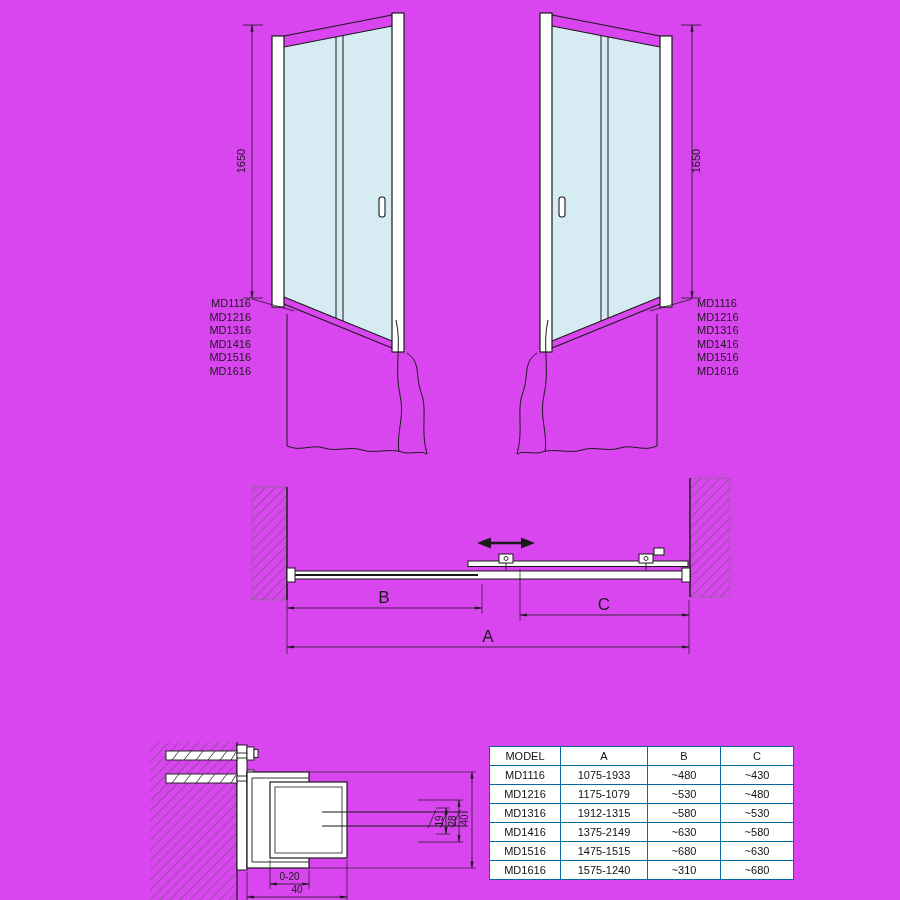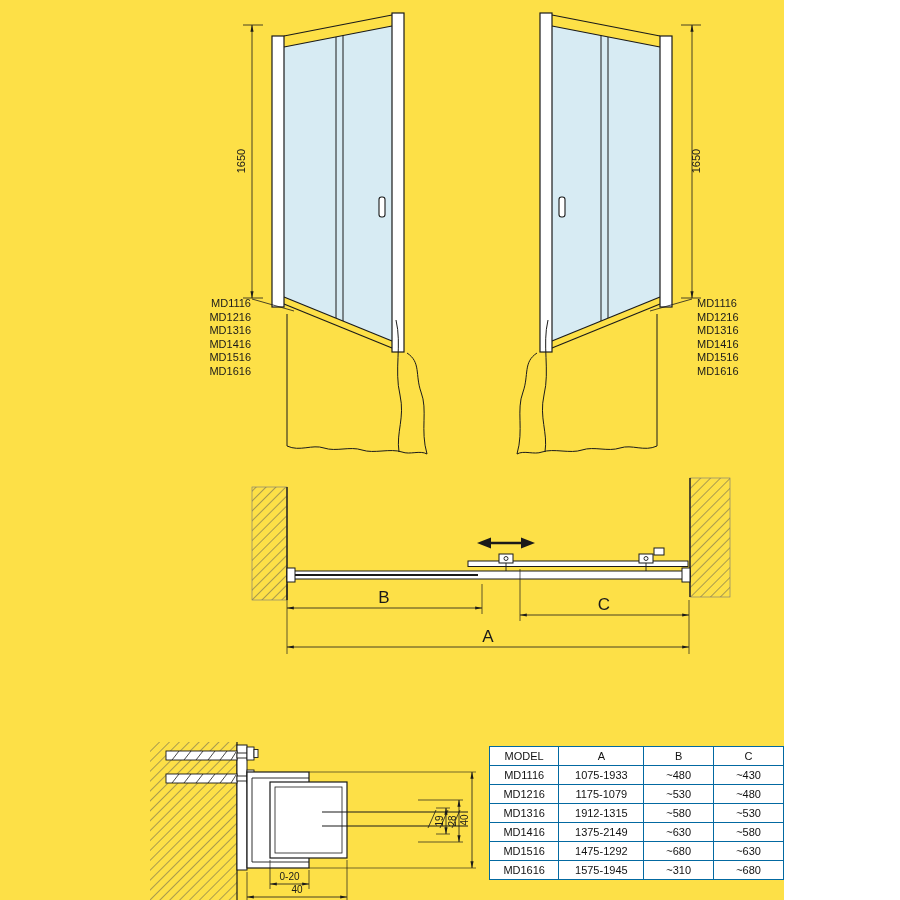--- a/index.html
+++ b/index.html
@@ -1,17 +1,17 @@
 <!DOCTYPE html>
 <html style="--glass: #d7ebf3; --line: #1a1a1a; --hatch: #555555;"><head>
 <meta charset="utf-8">
 <style>
   html,body{margin:0;padding:0;}
   body{width:900px;height:900px;background:#fff;font-family:"Liberation Sans",sans-serif;}
-  #canvas{position:relative;width:784px;height:900px;background:#fde047;overflow:hidden;}
+  #canvas{position:relative;width:900px;height:900px;background:#d946ef;overflow:hidden;}
   #drawing{position:absolute;left:0;top:0;}
   svg text{fill:var(--line,#1a1a1a);font-family:"Liberation Sans",sans-serif;}
   .dim{font-size:11px;}
   .dimS{font-size:10px;}
   .dimL{font-size:17px;}
   .lblM{font-size:11px;}
   .ln{stroke:var(--line,#1a1a1a);fill:none;}
   .fw{fill:#fff;stroke:var(--line,#1a1a1a);}
   .glass{fill:var(--glass,#d7ebf3);stroke:none;}
   .spec-table{position:absolute;left:489px;top:746px;border-collapse:collapse;font-size:11px;color:#111;table-layout:fixed;background:#fff;}
@@ -236,26 +236,26 @@
       <td>~530</td>
     </tr>
     <tr>
       <td>MD1416</td>
       <td>1375-2149</td>
       <td>~630</td>
       <td>~580</td>
     </tr>
     <tr>
       <td>MD1516</td>
-      <td>1475-1292</td>
+      <td>1475-1515</td>
       <td>~680</td>
       <td>~630</td>
     </tr>
     <tr>
       <td>MD1616</td>
-      <td>1575-1945</td>
+      <td>1575-1240</td>
       <td>~310</td>
       <td>~680</td>
     </tr>
   </tbody>
 </table>
 
 </div>
 
 </body></html>

